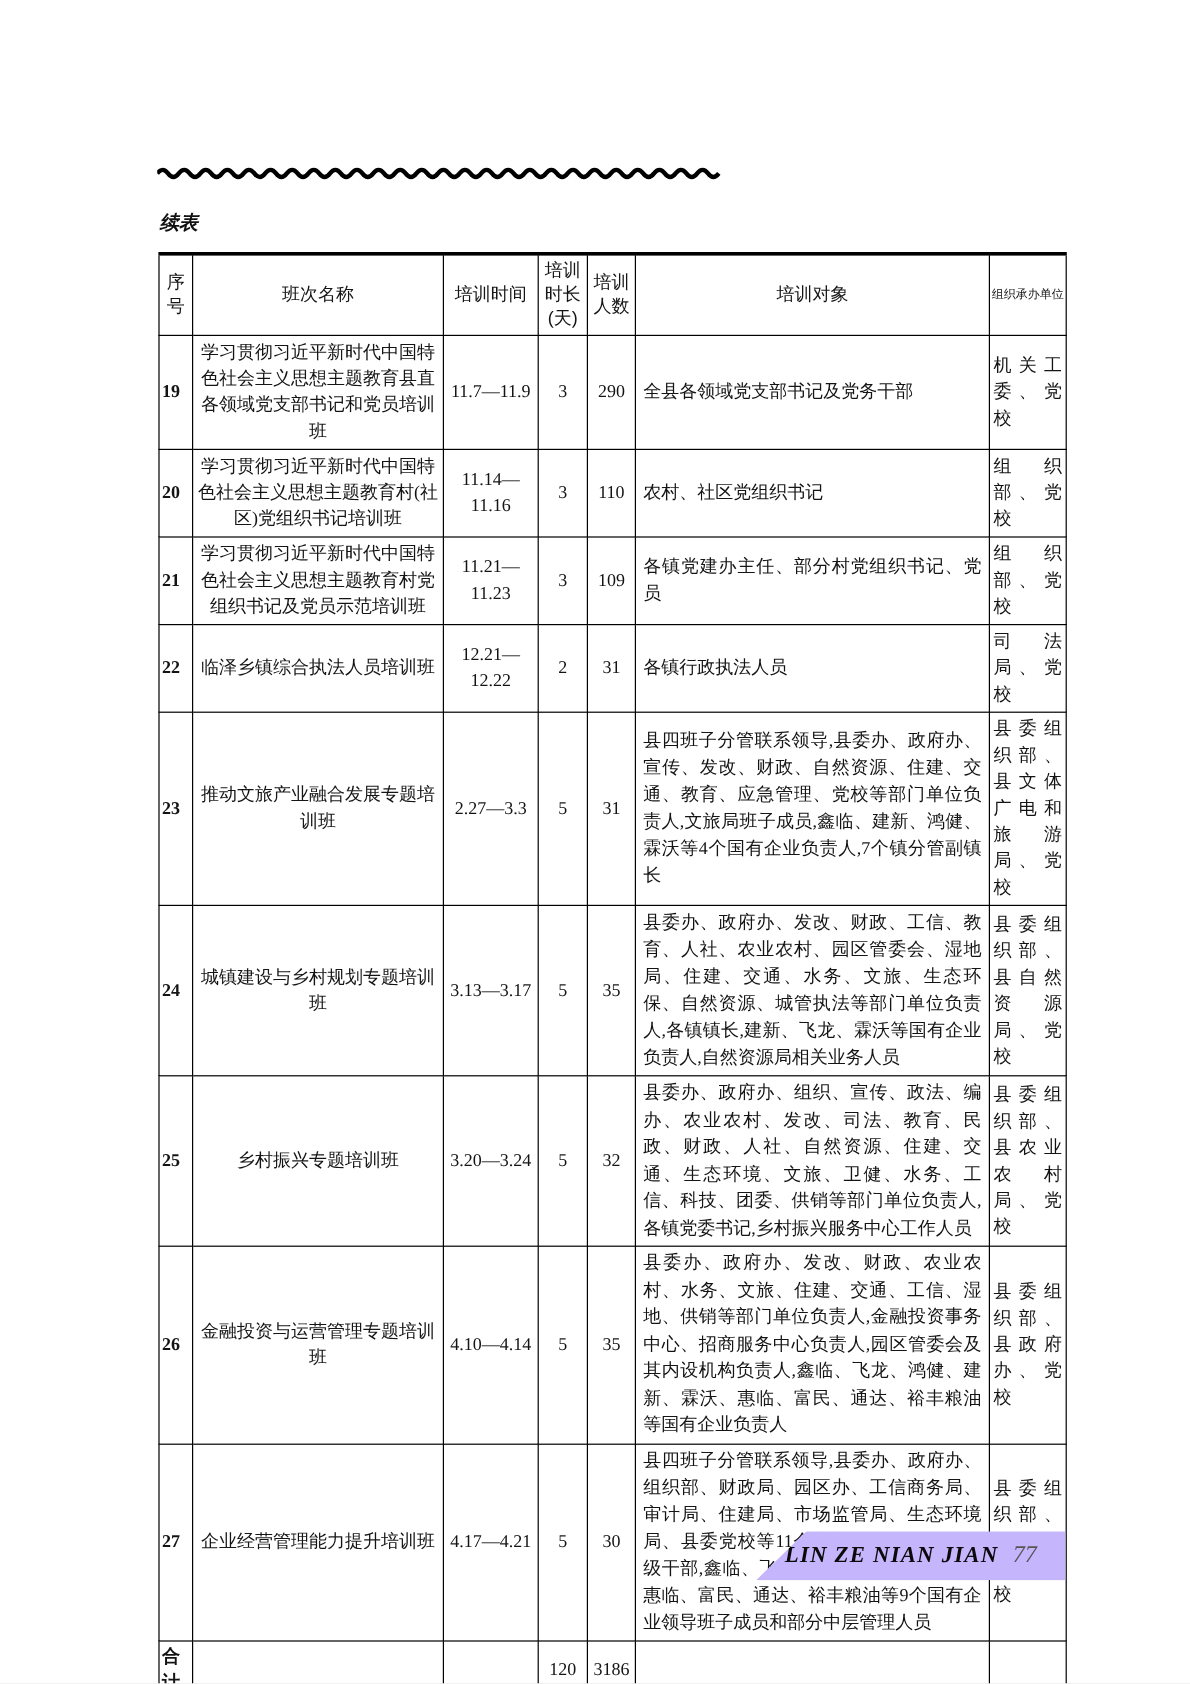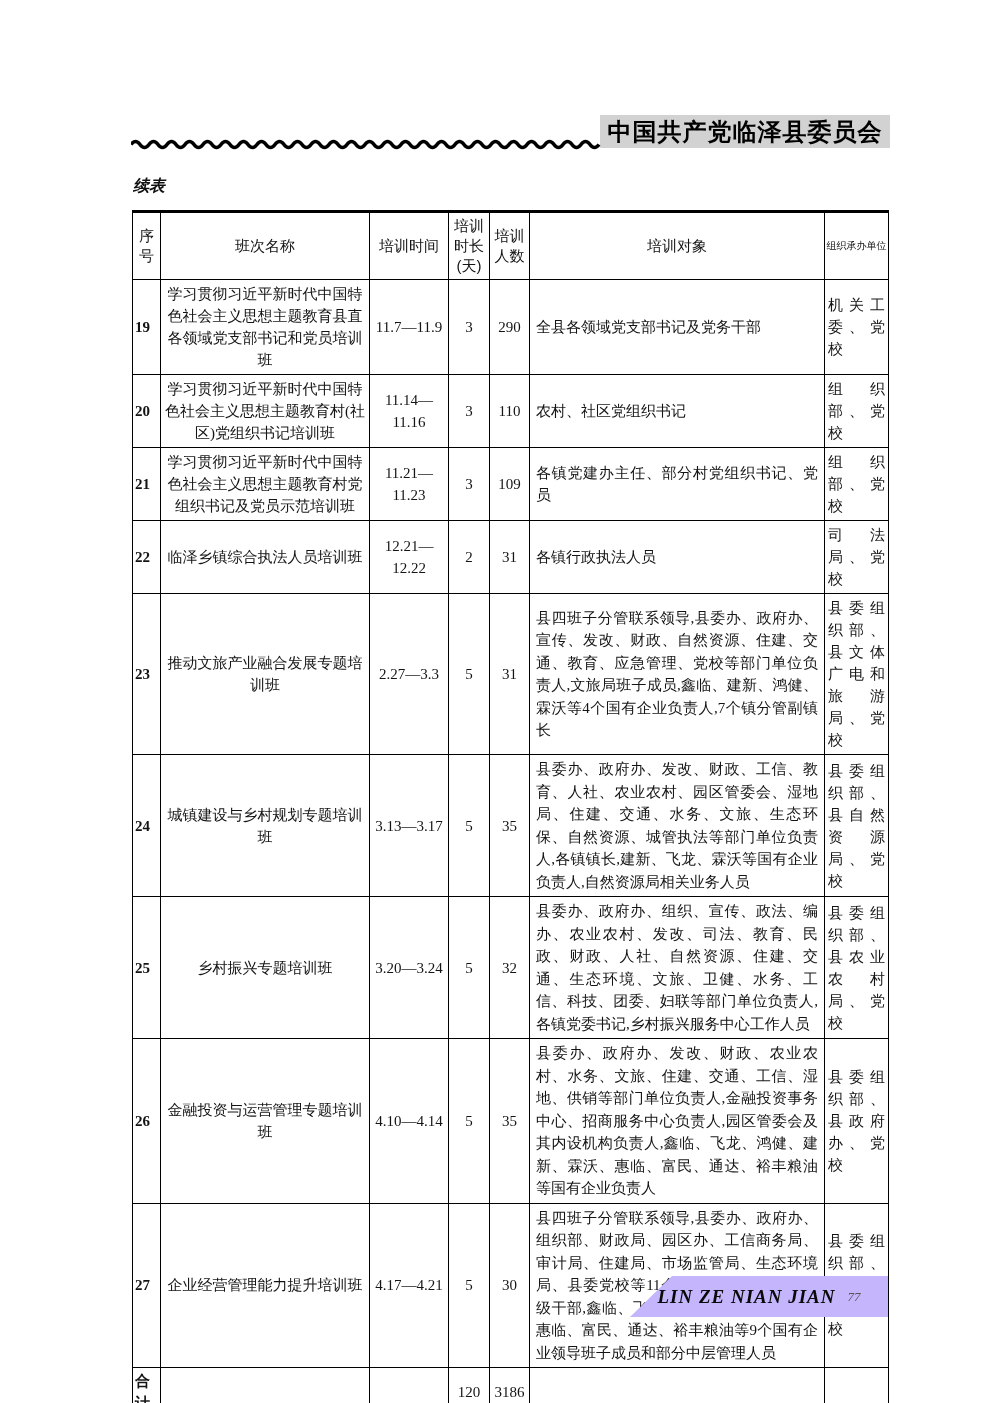--- a/index.html
+++ b/index.html
@@ -22,30 +22,27 @@
   td.c-no{font-weight:bold;}
   td.c-name{text-align:center;padding:3px 4px;}
   td.c-time{text-align:center;white-space:pre-line;}
   td.c-days,td.c-count{text-align:center;}
   td.c-target{text-align:justify;padding:3px 6px;line-height:22.5px;}
   td.c-org{text-align:justify;padding:3px 3px;}
   .footer-banner{position:absolute;left:630px;top:1276px;width:258px;height:41px;background:#c4b5fd;
         clip-path:polygon(42px 0,100% 0,100% 100%,0 100%);
         display:flex;align-items:center;justify-content:center;gap:12px;}
   .fb-text{font-style:italic;font-weight:bold;font-size:19px;letter-spacing:1px;color:#0a0a0a;}
-  .fb-num{font-style:italic;font-size:13px;color:#555;}
+  .fb-num{font-style:italic;font-size:20px;color:#555;}
 </style>
 </head>
 <body>
 
 <div class="page">
 
-  <div class="title-banner">
-    <span>中国共产党临泽县委员会</span>
-  </div>
 
   <svg class="wave" width="470" height="13">
     <path fill="none" stroke="#000" stroke-width="3.6" d="M0,6.5 q4.5,-6 9,0 t9,0 t9,0 t9,0 t9,0 t9,0 t9,0 t9,0 t9,0 t9,0 t9,0 t9,0 t9,0 t9,0 t9,0 t9,0 t9,0 t9,0 t9,0 t9,0 t9,0 t9,0 t9,0 t9,0 t9,0 t9,0 t9,0 t9,0 t9,0 t9,0 t9,0 t9,0 t9,0 t9,0 t9,0 t9,0 t9,0 t9,0 t9,0 t9,0 t9,0 t9,0 t9,0 t9,0 t9,0 t9,0 t9,0 t9,0 t9,0 t9,0 t9,0 t9,0"></path>
   </svg>
 
   <div class="cont-label">续表</div>
 
   <table class="tbl">
     <colgroup>
       <col style="width:28px">
@@ -129,21 +126,21 @@
         <td class="c-target">县委办、政府办、发改、财政、工信、教育、人社、农业农村、园区管委会、湿地局、住建、交通、水务、文旅、生态环保、自然资源、城管执法等部门单位负责人,各镇镇长,建新、飞龙、霖沃等国有企业负责人,自然资源局相关业务人员</td>
         <td class="c-org">县委组织部、县自然资源局、党校</td>
       </tr>
 
       <tr style="height:113px">
         <td class="c-no">25</td>
         <td class="c-name">乡村振兴专题培训班</td>
         <td class="c-time">3.20—3.24</td>
         <td class="c-days">5</td>
         <td class="c-count">32</td>
-        <td class="c-target">县委办、政府办、组织、宣传、政法、编办、农业农村、发改、司法、教育、民政、财政、人社、自然资源、住建、交通、生态环境、文旅、卫健、水务、工信、科技、团委、妇联等部门单位负责人,各镇党委书记,乡村振兴服务中心工作人员</td>
+        <td class="c-target">县委办、政府办、组织、宣传、政法、编办、农业农村、发改、司法、教育、民政、财政、人社、自然资源、住建、交通、生态环境、文旅、卫健、水务、工信、科技、团委、供销等部门单位负责人,各镇党委书记,乡村振兴服务中心工作人员</td>
         <td class="c-org">县委组织部、县农业农村局、党校</td>
       </tr>
 
       <tr style="height:152px">
         <td class="c-no">26</td>
         <td class="c-name">金融投资与运营管理专题培训班</td>
         <td class="c-time">4.10—4.14</td>
         <td class="c-days">5</td>
         <td class="c-count">35</td>
         <td class="c-target">县委办、政府办、发改、财政、农业农村、水务、文旅、住建、交通、工信、湿地、供销等部门单位负责人,金融投资事务中心、招商服务中心负责人,园区管委会及其内设机构负责人,鑫临、飞龙、鸿健、建新、霖沃、惠临、富民、通达、裕丰粮油等国有企业负责人</td>

